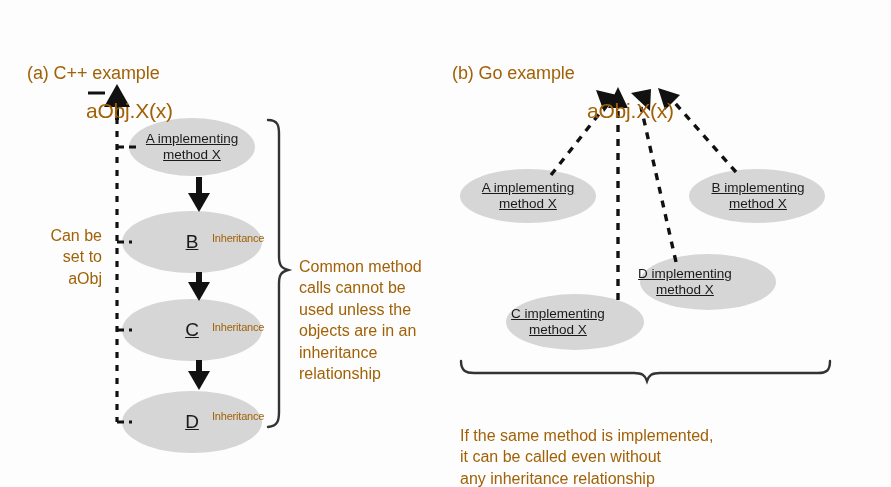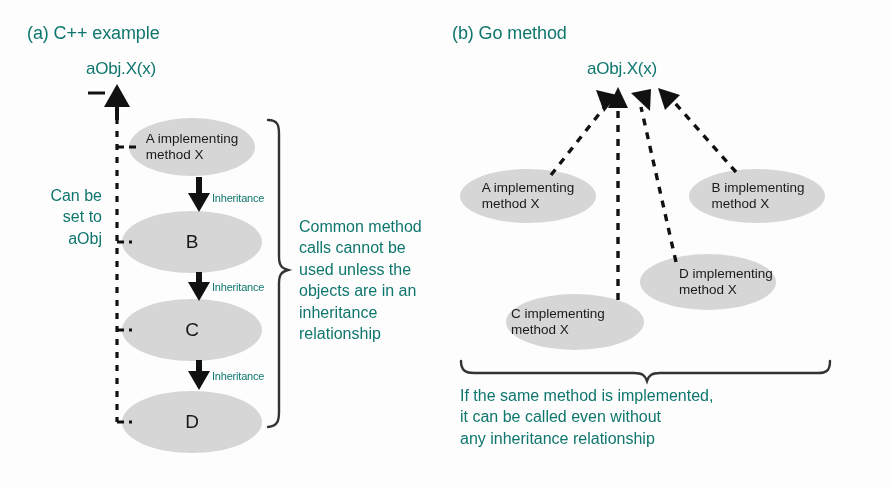--- a/index.html
+++ b/index.html
@@ -22,40 +22,42 @@
     position: absolute;
     left: 0;
     top: 0;
     width: 891px;
     height: 487px;
   }
   .lbl {
     position: absolute;
     white-space: pre;
     line-height: 1.16;
-    color: #0f766e;
+    color: #a16207;
+    margin-top: 40px;
   }
   .panel-title {
     font-size: 18px;
     letter-spacing: -0.1px;
   }
   .call-expr {
-    font-size: 17px;
+    font-size: 21px;
     letter-spacing: -0.2px;
   }
   .ellipse-text {
     position: absolute;
     display: flex;
     align-items: center;
     justify-content: center;
-    text-align: left;
+    text-align: center;
     font-size: 13.5px;
     line-height: 1.22;
     color: #1a1a1a;
     pointer-events: none;
+    text-decoration: underline;
   }
   .ellipse-text.big {
     font-size: 19px;
   }
   .edge-label {
     font-size: 11px;
     letter-spacing: -0.2px;
   }
   .note {
     font-size: 16px;
@@ -157,25 +159,25 @@
 
   <div class="ellipse-text" style="left:129px; top:118px; width:126px; height:58px;">A implementing<br>method X</div>
   <div class="ellipse-text big" style="left:122px; top:211px; width:140px; height:62px;">B</div>
   <div class="ellipse-text big" style="left:122px; top:299px; width:140px; height:62px;">C</div>
   <div class="ellipse-text big" style="left:122px; top:391px; width:140px; height:62px;">D</div>
 
   <div class="lbl edge-label" style="left:212px; top:192px;">Inheritance</div>
   <div class="lbl edge-label" style="left:212px; top:281px;">Inheritance</div>
   <div class="lbl edge-label" style="left:212px; top:370px;">Inheritance</div>
 
-  <div class="lbl panel-title" style="left:452px; top:23px;">(b) Go method</div>
+  <div class="lbl panel-title" style="left:452px; top:23px;">(b) Go example</div>
 
   <div class="lbl call-expr" style="left:587px; top:59px;">aObj.X(x)</div>
 
 
   <div class="lbl note center-align" style="left:460px; top:385px; width:372px;">If the same method is implemented,<br>it can be called even without<br>any inheritance relationship</div>
 
   <div class="ellipse-text" style="left:462px; top:167px; width:132px; height:58px;">A implementing<br>method X</div>
   <div class="ellipse-text" style="left:692px; top:167px; width:132px; height:58px;">B implementing<br>method X</div>
   <div class="ellipse-text" style="left:492px; top:293px; width:132px; height:58px;">C implementing<br>method X</div>
-  <div class="ellipse-text" style="left:660px; top:253px; width:132px; height:58px;">D implementing<br>method X</div>
+  <div class="ellipse-text" style="left:619px; top:253px; width:132px; height:58px;">D implementing<br>method X</div>
 
 </div>
 
 </body></html>

